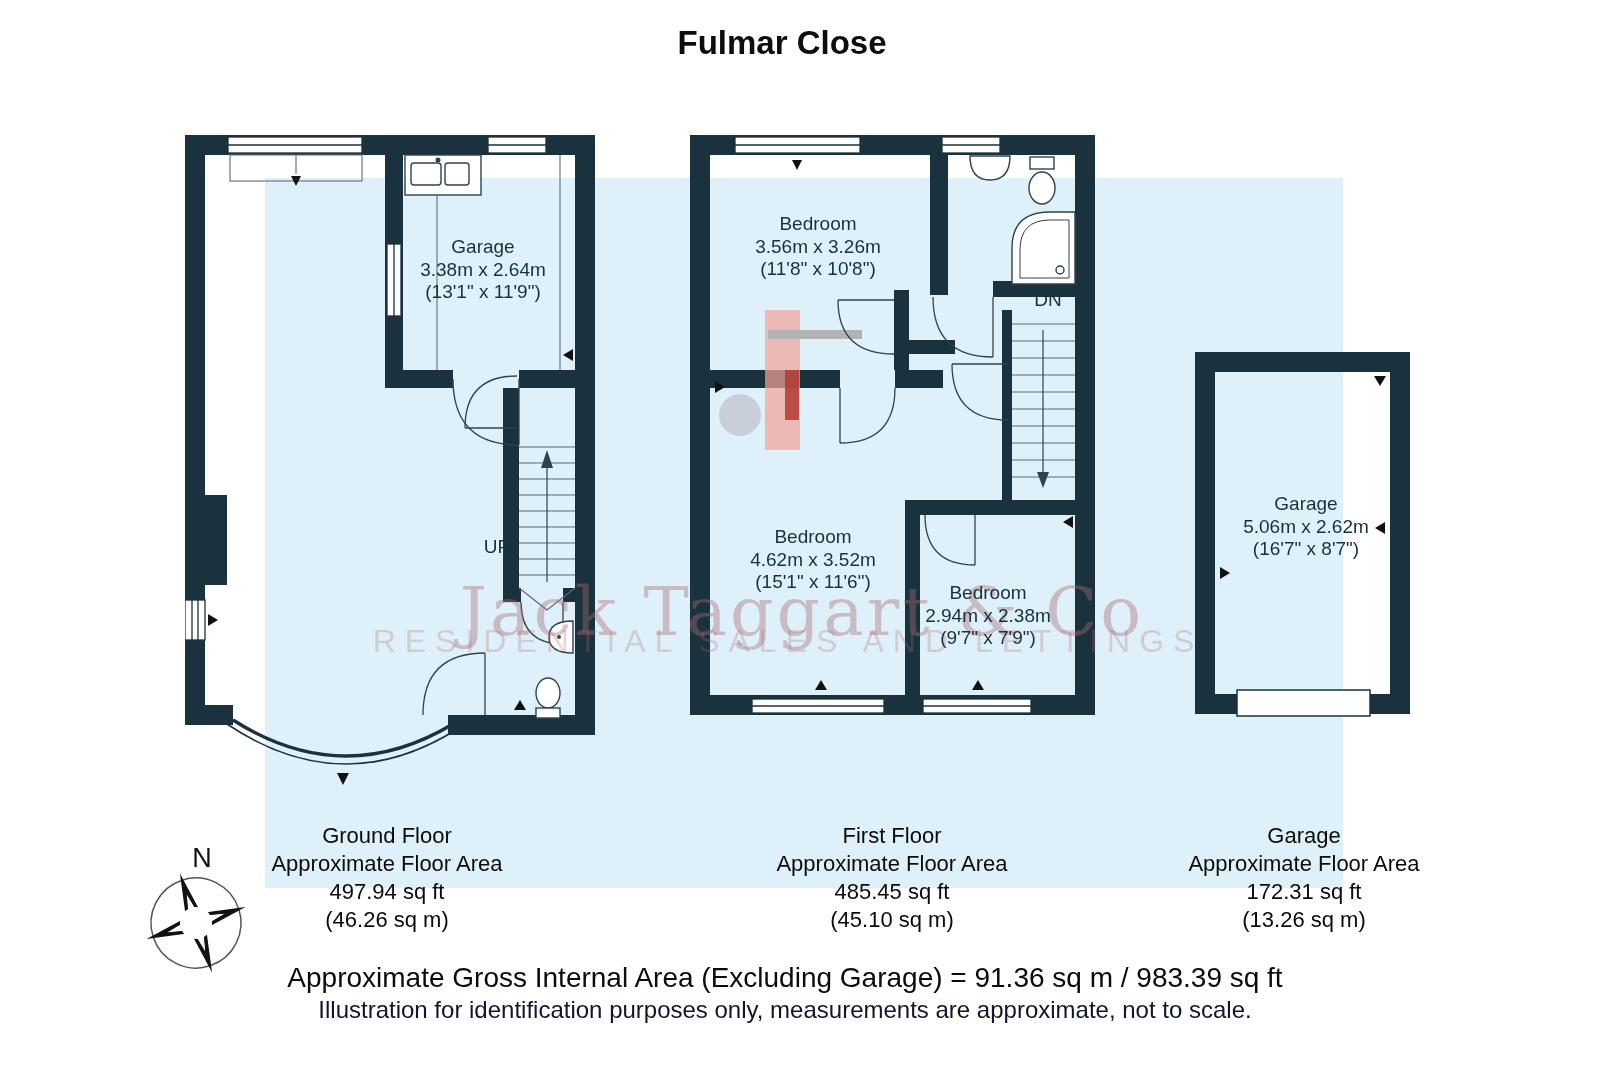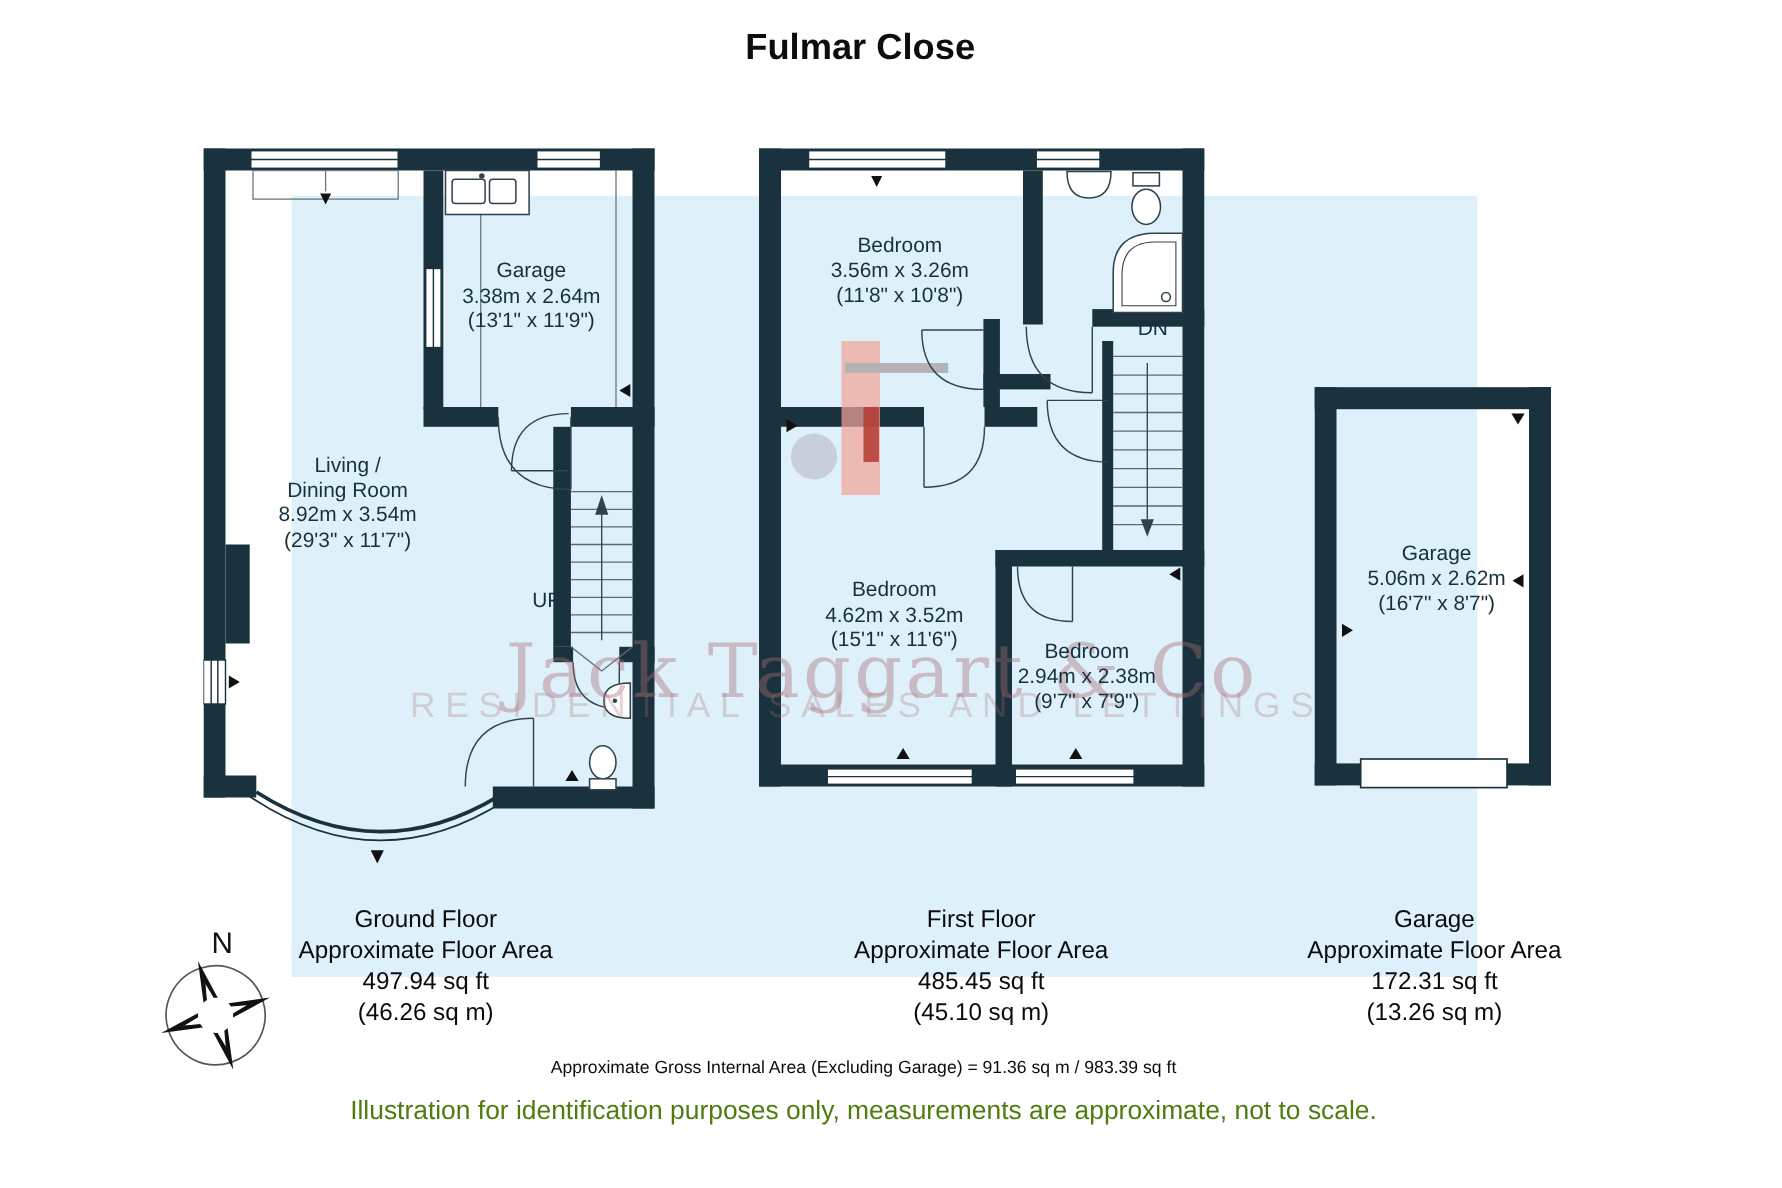--- a/index.html
+++ b/index.html
@@ -13,23 +13,23 @@
              font-size:19px;line-height:22.5px;color:#16313c;white-space:nowrap;}
   .stairlabel{position:absolute;transform:translate(-50%,-50%);font-size:19px;color:#16313c;}
   .wm1{position:absolute;left:802px;top:578px;transform:translate(-50%,-50%);
        font-family:"DejaVu Serif", serif;font-size:68px;letter-spacing:3px;
        color:rgba(168,108,116,0.40);white-space:nowrap;margin-top:33px;}
   .wm2{position:absolute;left:788px;top:641px;transform:translate(-50%,-50%);
        font-size:32px;letter-spacing:9px;color:rgba(168,108,116,0.28);white-space:nowrap;}
   .floorinfo{position:absolute;top:822px;transform:translateX(-50%);text-align:center;
              font-size:22px;line-height:28px;color:#0b0b0b;white-space:nowrap;}
   .grossline{position:absolute;left:785px;top:962px;transform:translateX(-50%);
-             font-size:16px;color:#0b0b0b;white-space:nowrap;}
+             font-size:28px;color:#0b0b0b;white-space:nowrap;}
   .disclaimer{position:absolute;left:785px;top:996px;transform:translateX(-50%);
-              font-size:24px;color:#4d7c0f;white-space:nowrap;}
+              font-size:24px;color:#0f172a;white-space:nowrap;}
   .north-label{position:absolute;left:202px;top:858px;transform:translate(-50%,-50%);
                font-size:27px;color:#111;}
 </style>
 </head>
 <body>
 
 <div class="canvas">
 
   <h1 class="title">Fulmar Close</h1>
 
@@ -192,26 +192,20 @@
   </svg>
 
   <div class="wm1">Jack Taggart &amp; Co</div>
   <div class="wm2">RESIDENTIAL SALES AND LETTINGS</div>
 
   <div class="roomlabel" style="left:483px;top:270px">
     <div>Garage</div>
     <div>3.38m x 2.64m</div>
     <div>(13'1" x 11'9")</div>
   </div>
-  <div class="roomlabel" style="left:316px;top:458px">
-    <div>Living /</div>
-    <div>Dining Room</div>
-    <div>8.92m x 3.54m</div>
-    <div>(29'3" x 11'7")</div>
-  </div>
   <div class="roomlabel" style="left:818px;top:247px">
     <div>Bedroom</div>
     <div>3.56m x 3.26m</div>
     <div>(11'8" x 10'8")</div>
   </div>
   <div class="roomlabel" style="left:813px;top:560px">
     <div>Bedroom</div>
     <div>4.62m x 3.52m</div>
     <div>(15'1" x 11'6")</div>
   </div>

